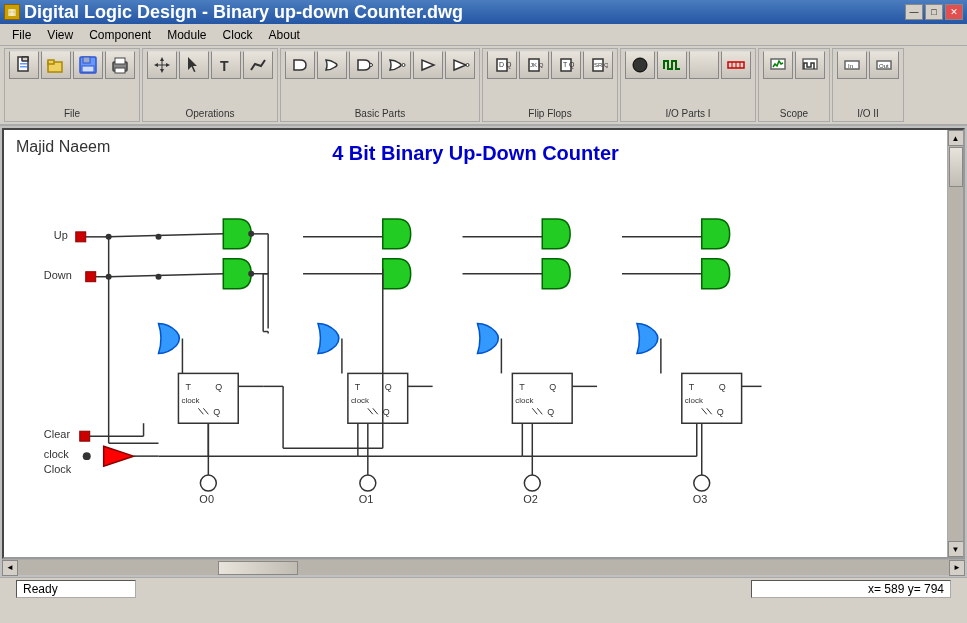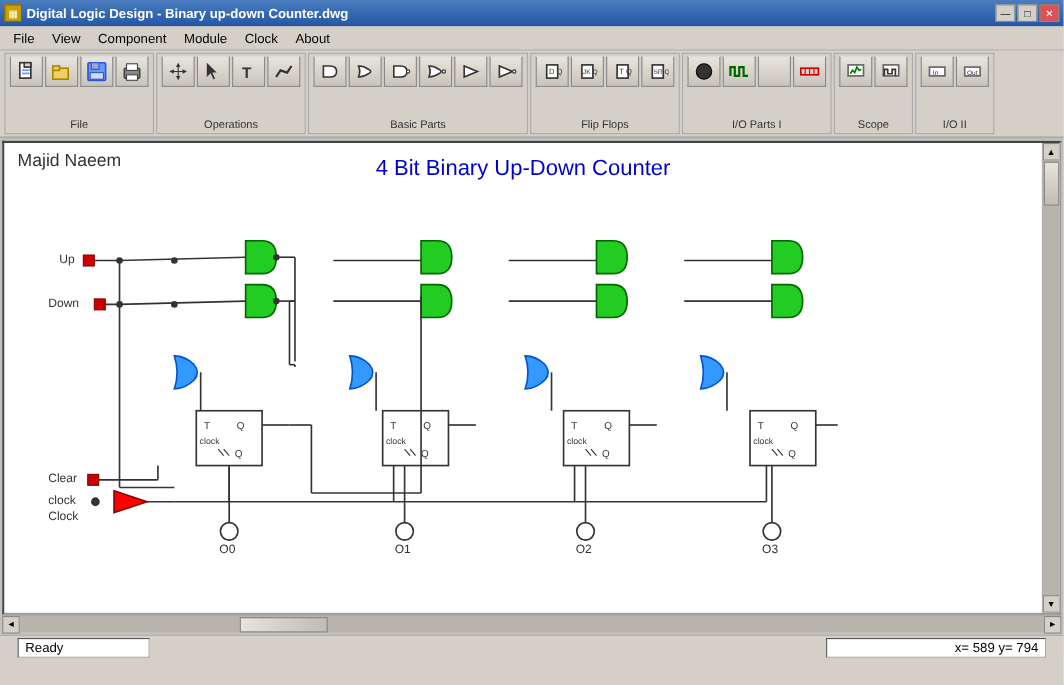--- a/index.html
+++ b/index.html
@@ -10,21 +10,21 @@
       background: linear-gradient(to bottom, #4a7cbf, #2456a4);
       color: white;
       height: 24px;
       display: flex;
       align-items: center;
       padding: 0 4px;
       justify-content: space-between;
     }
     .title-bar-left { display: flex; align-items: center; gap: 4px; }
     .title-bar-icon { width: 16px; height: 16px; background: #c8a000; border: 1px solid #906000; display: flex; align-items: center; justify-content: center; font-size: 9px; color: white; }
-    .title-bar-text { font-size: 12px; font-weight: bold; text-align: center; }
+    .title-bar-text { font-size: 18px; font-weight: bold; text-align: center; }
     .title-bar-controls { display: flex; gap: 2px; }
     .title-btn { width: 18px; height: 16px; background: #d4d0c8; border: 1px solid #888; display: flex; align-items: center; justify-content: center; font-size: 9px; cursor: pointer; color: #000; }
     .title-btn.close { background: #e05050; color: white; }
 
     
     .menu-bar {
       background: #d4d0c8;
       height: 22px;
       display: flex;
       align-items: center;
@@ -169,21 +169,21 @@
       height: 14px;
       background: linear-gradient(to right, #e8e4dc, #c0bcb4);
       border: 1px solid #888;
       margin-left: 200px;
     }
 
     
     .circuit-title {
       text-align: center;
       font-size: 20px;
-      font-weight: normal;
+      font-weight: bold;
       color: #0000cc;
       margin-top: 12px;
       margin-bottom: 8px;
     }
     .author-label {
       position: absolute;
       top: 8px;
       left: 12px;
       font-size: 16px;
       color: #333;

